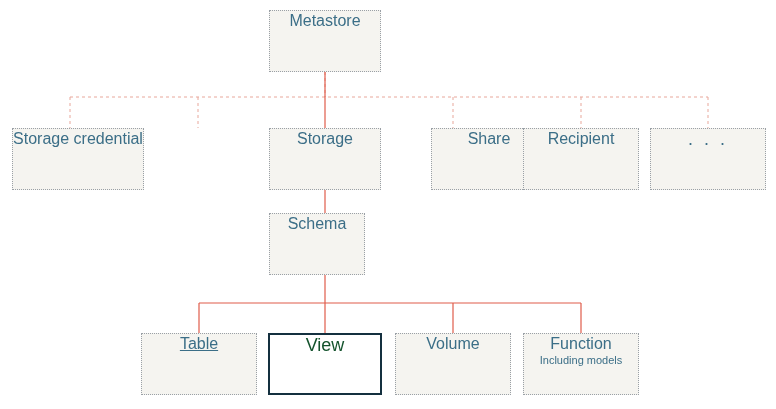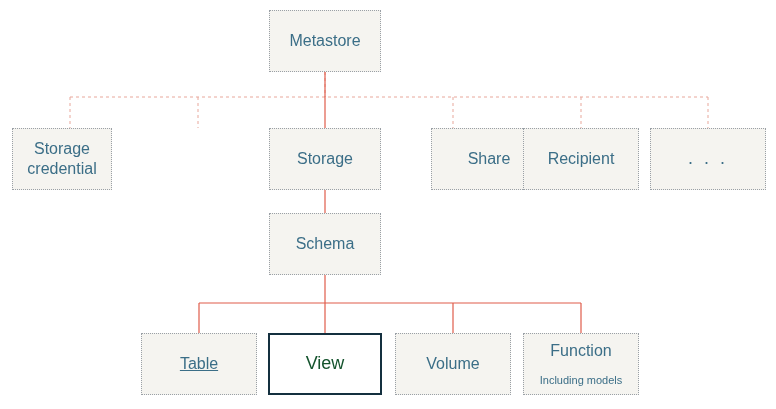--- a/index.html
+++ b/index.html
@@ -21,35 +21,35 @@
     height: 409px;
   }
   .node {
     position: absolute;
     box-sizing: border-box;
     background: #f5f4f0;
     border: 1px dotted #9aa0a6;
     display: flex;
     flex-direction: column;
     align-items: center;
-    justify-content: center;
+    justify-content: flex-start;
     text-align: center;
     color: #3b6e87;
     font-size: 16px;
     line-height: 1.22;
     z-index: 2;
   }
   .node .label {
     display: block;
   }
   .node .sublabel {
     display: block;
     font-size: 11px;
     line-height: 1.2;
-    margin-top: 14px;
+    margin-top: 0;
     color: #3b6e87;
   }
   .node.highlight {
     background: #ffffff;
     border: 2px solid #14303f;
     color: #14532d;
     font-size: 18px;
   }
   .node.ellipsis {
     color: #3b6e87;
@@ -89,42 +89,42 @@
     <line x1="199" y1="303" x2="199" y2="333" stroke="#e05c4a" stroke-width="1.2"></line>
     <line x1="325" y1="303" x2="325" y2="333" stroke="#e05c4a" stroke-width="1.2"></line>
     <line x1="453" y1="303" x2="453" y2="333" stroke="#e05c4a" stroke-width="1.2"></line>
     <line x1="581" y1="303" x2="581" y2="333" stroke="#e05c4a" stroke-width="1.2"></line>
   </svg>
 
   <div class="node" style="left:269px;top:10px;width:112px;height:62px;">
     <span class="label">Metastore</span>
   </div>
 
-  <div class="node" style="left:12px;top:128px;width:100px;height:62px;">
+  <div class="node" style="left:12px;top:128px;width:132px;height:62px;">
     <span class="label">Storage credential</span>
   </div>
 
 
   <div class="node" style="left:269px;top:128px;width:112px;height:62px;">
     <span class="label">Storage</span>
   </div>
 
   <div class="node" style="left:395px;top:128px;width:116px;height:62px;margin-left:36px;">
     <span class="label">Share</span>
   </div>
 
   <div class="node" style="left:523px;top:128px;width:116px;height:62px;">
     <span class="label">Recipient</span>
   </div>
 
   <div class="node ellipsis" style="left:650px;top:128px;width:116px;height:62px;">
     <span class="label">. . .</span>
   </div>
 
-  <div class="node" style="left:269px;top:213px;width:112px;height:62px;">
+  <div class="node" style="left:269px;top:213px;width:96px;height:62px;">
     <span class="label">Schema</span>
   </div>
 
   <div class="node" style="left:141px;top:333px;width:116px;height:62px;text-decoration:underline;">
     <span class="label">Table</span>
   </div>
 
   <div class="node highlight" style="left:268px;top:333px;width:114px;height:62px;">
     <span class="label">View</span>
   </div>

